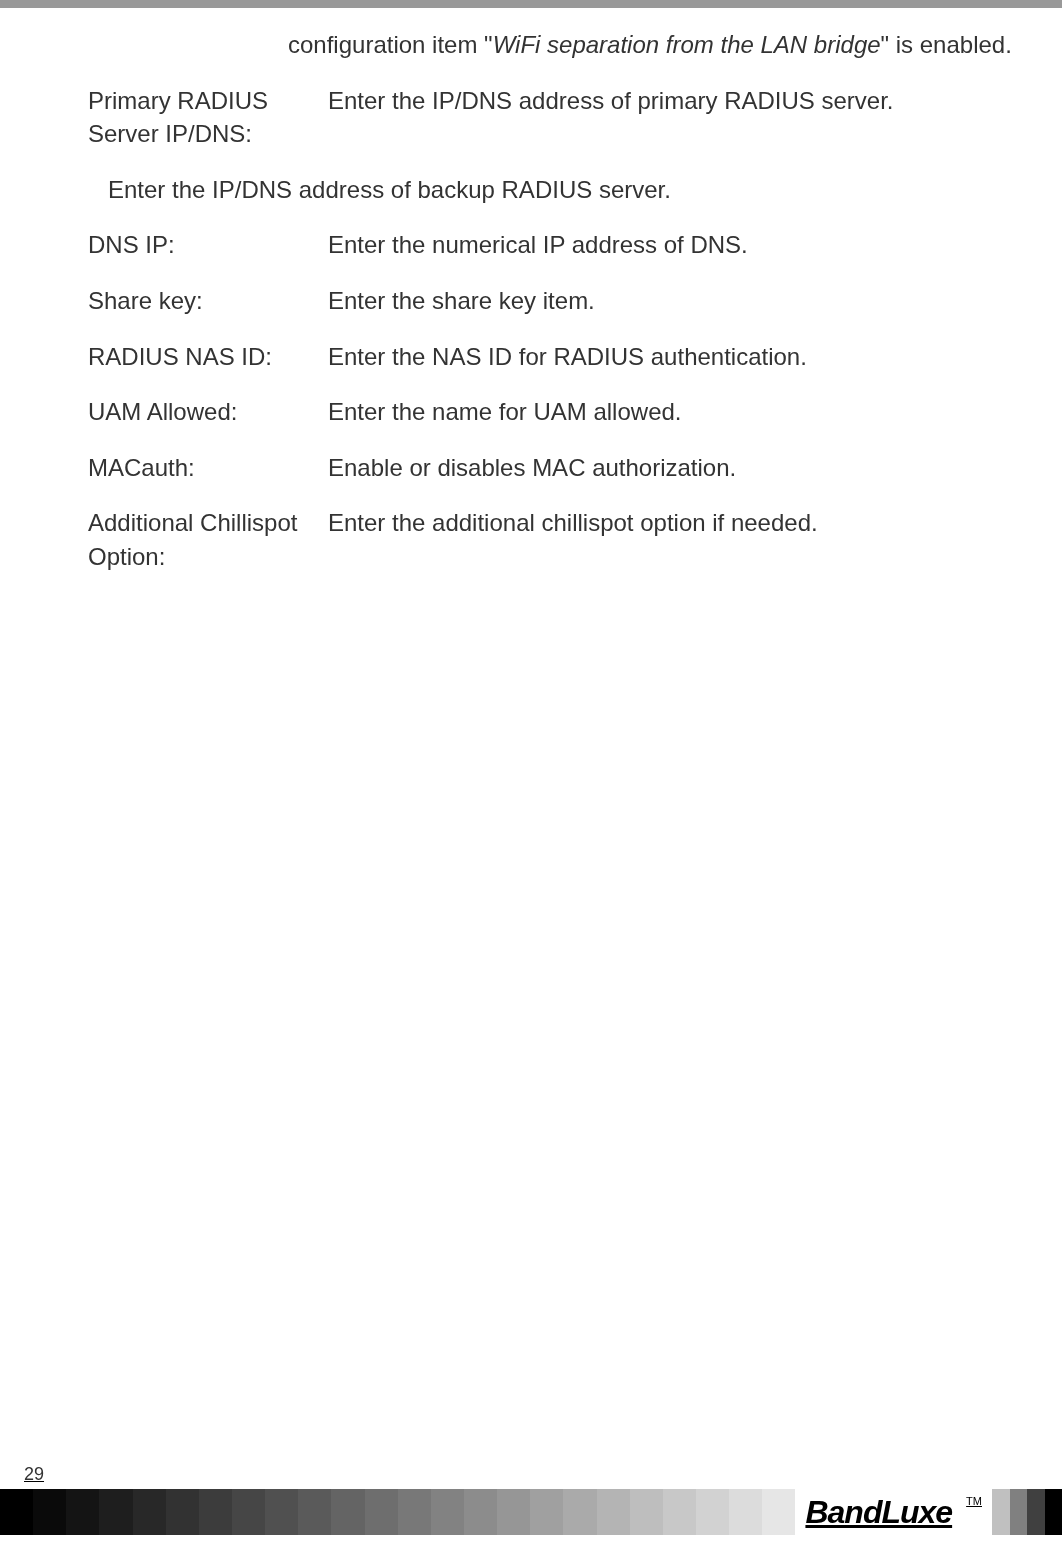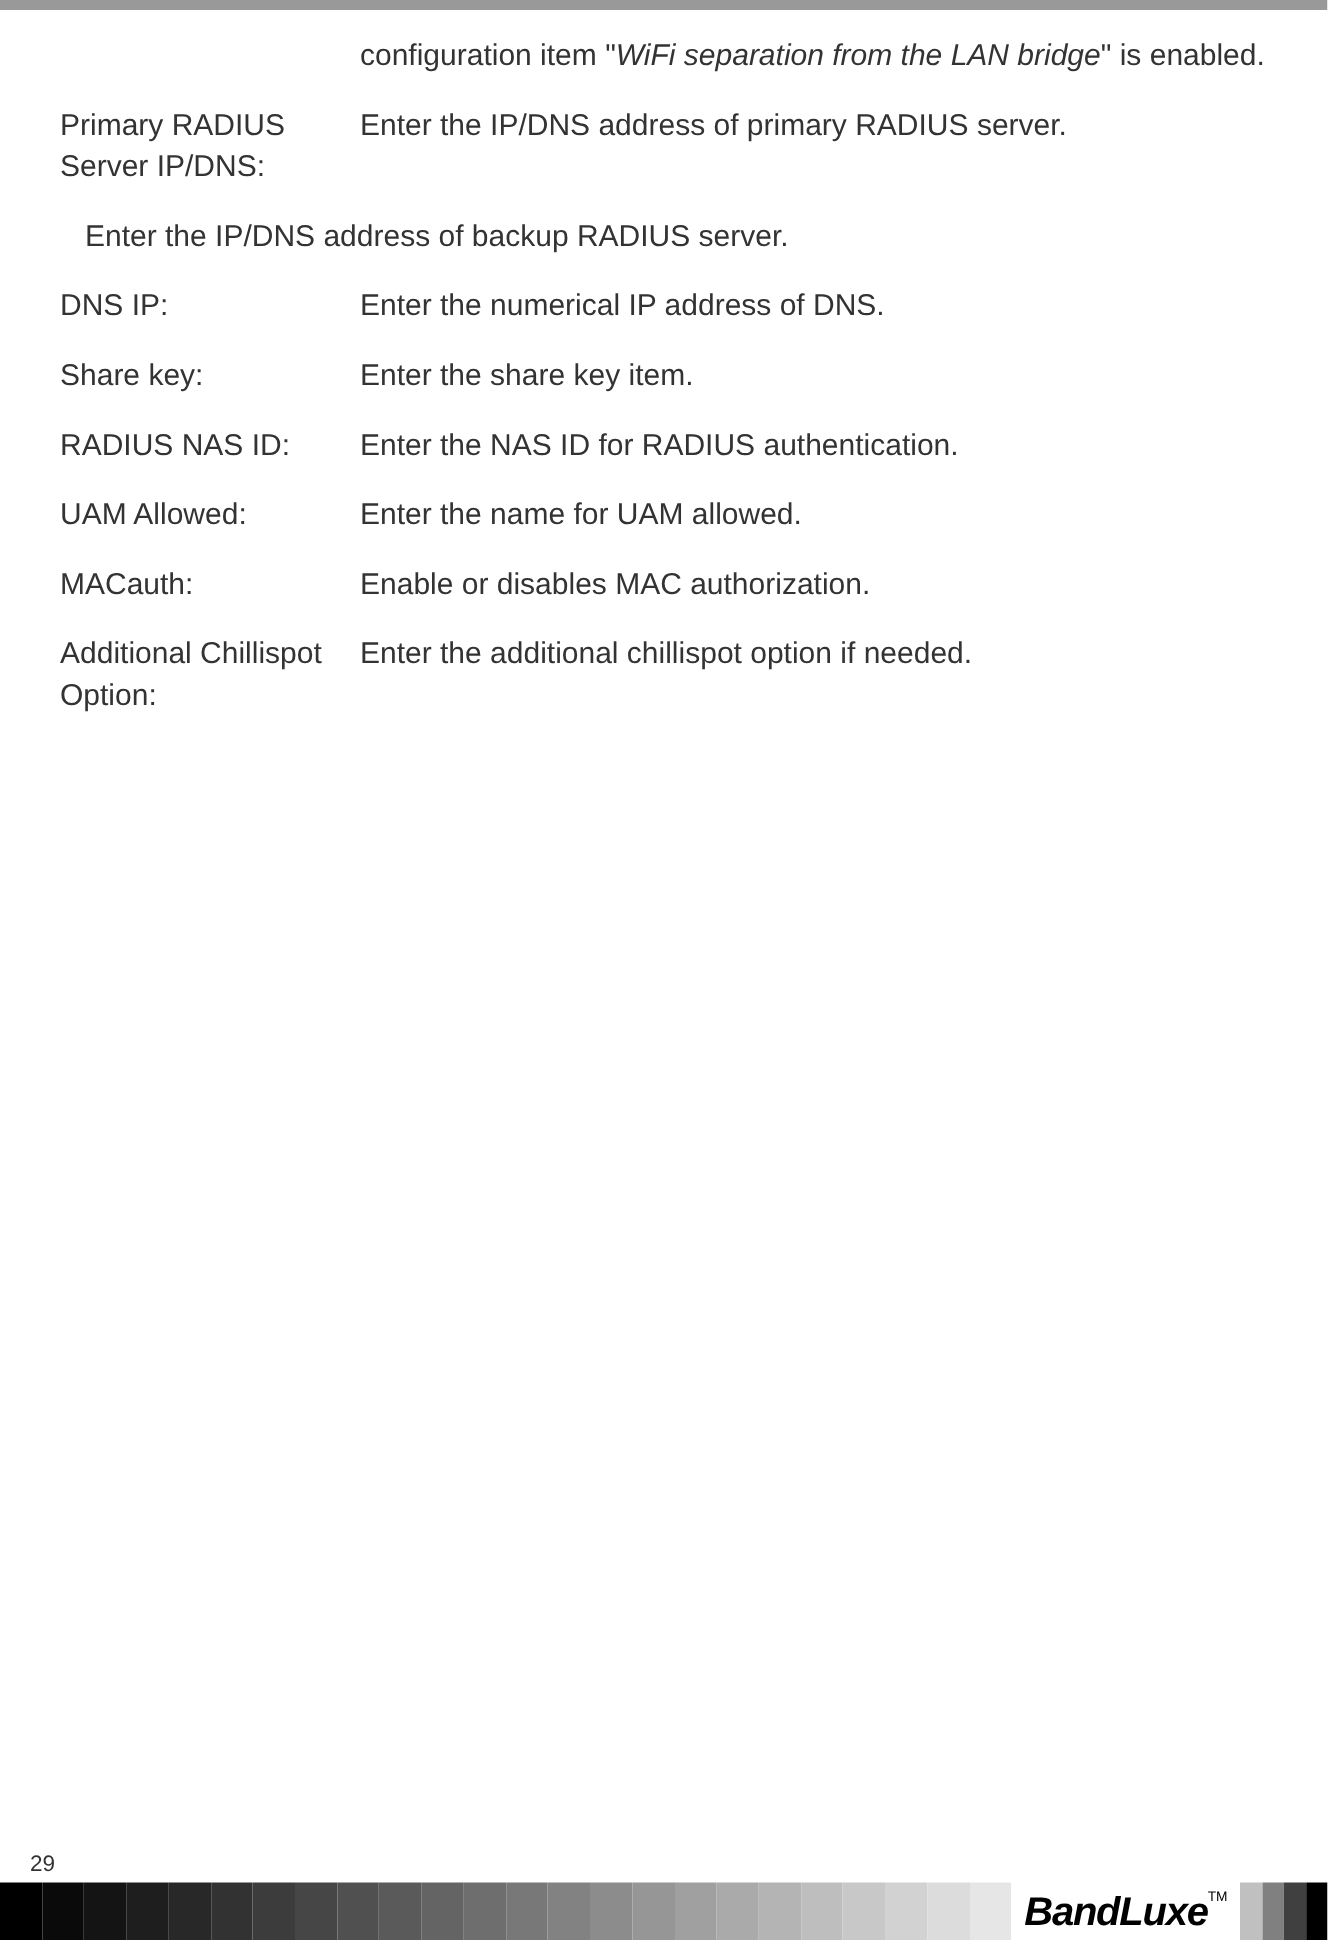--- a/index.html
+++ b/index.html
@@ -19,20 +19,21 @@
       height: 8px;
       background: #999;
       margin-bottom: 20px;
     }
     .content {
       padding: 0 48px;
     }
     .row {
       display: flex;
       margin-bottom: 22px;
+      margin-left: 40px;
     }
     .label {
       width: 220px;
       flex-shrink: 0;
       font-size: 24px;
       color: #333;
       line-height: 1.4;
     }
     .desc {
       flex: 1;
@@ -54,23 +55,24 @@
       font-size: 24px;
       color: #333;
       line-height: 1.4;
       padding-left: 20px;
     }
     .italic {
       font-style: italic;
     }
     .footer {
       position: absolute;
-      bottom: 0;
+      bottom: 17px;
       left: 0;
       width: 100%;
+      text-decoration: underline;
     }
     .page-number {
       font-size: 18px;
       color: #333;
       padding-left: 24px;
       margin-bottom: 4px;
     }
     .footer-bar {
       display: flex;
       height: 46px;
@@ -96,21 +98,21 @@
     .logo-text {
       font-size: 32px;
       font-weight: 900;
       font-style: italic;
       color: #000;
       letter-spacing: -1px;
     }
     .tm {
       font-size: 11px;
       color: #000;
-      margin-left: 0;
+      margin-left: 14px;
       align-self: flex-start;
       margin-top: 6px;
     }
     .right-blocks {
       display: flex;
       height: 100%;
       width: 70px;
     }
     .rblock {
       flex: 1;

